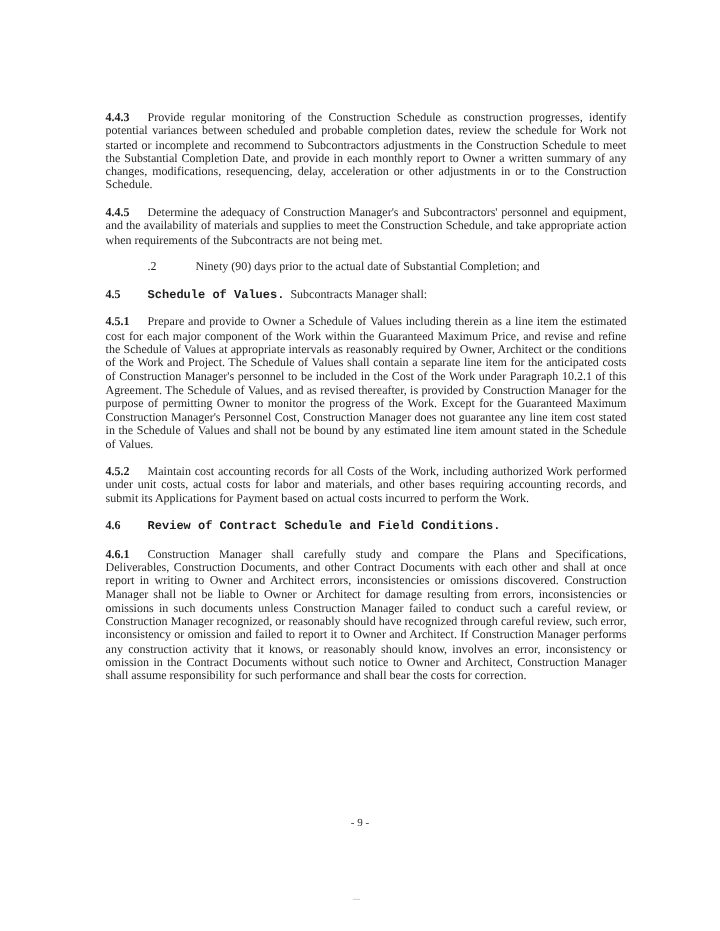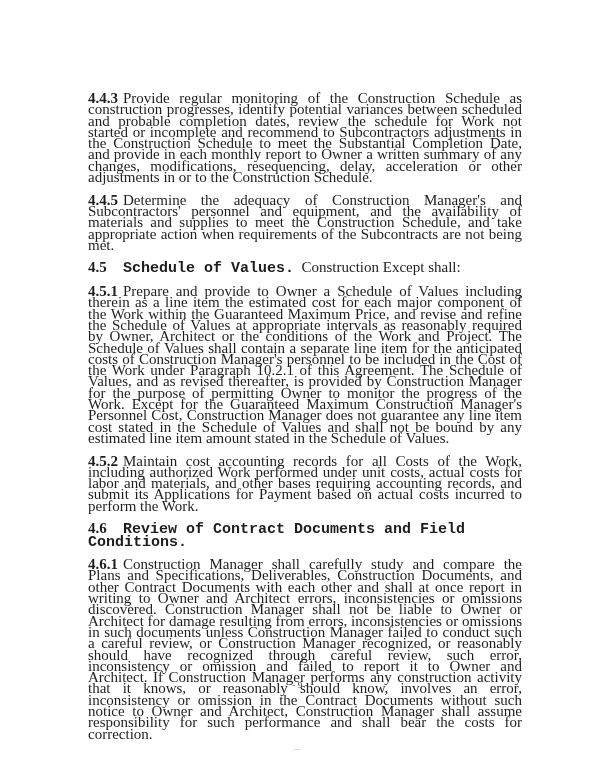--- a/index.html
+++ b/index.html
@@ -13,21 +13,21 @@
       position: relative;
       overflow: hidden;
       font-family: "Liberation Serif", "DejaVu Serif", serif;
       color: #1e1e1e;
     }
     .page {
       position: absolute;
       left: 88px;
       top: 93px;
       width: 434px;
-      font-size: 15px;
+      font-size: 10px;
       line-height: 11.3px;
     }
     .para {
       margin: 0 0 11.3px 0;
       text-align: justify;
     }
     .num {
       font-weight: bold;
       display: inline-block;
       width: 35px;
@@ -79,36 +79,39 @@
     <span class="num">4.4.3</span><span>Provide regular monitoring of the Construction Schedule as construction progresses, identify potential variances between scheduled and probable completion dates, review the schedule for Work not started or incomplete and recommend to Subcontractors adjustments in the Construction Schedule to meet the Substantial Completion Date, and provide in each monthly report to Owner  a written summary of any changes, modifications, resequencing, delay, acceleration or other adjustments in or to the Construction Schedule.</span>
   </p>
 
 
   <p class="para">
     <span class="num">4.4.5</span><span>Determine the adequacy of Construction Manager's and Subcontractors' personnel and equipment, and the availability of materials and supplies to meet the Construction Schedule, and take appropriate action when requirements of the Subcontracts are not being met.</span>
   </p>
 
 
 
+  <p class="subitem">
+    <span class="subnum">.2</span><span>Ninety (90) days prior to the actual date of Substantial Completion; and</span>
+  </p>
 
 
   <p class="heading">
-    <span class="num-inline">4.5</span><span class="title">Schedule of Values.</span>&nbsp; <span>Construction Except shall:</span>
+    <span class="num-inline">4.5</span><span class="title">Schedule of Values.</span>&nbsp; <span>Subcontracts Manager shall:</span>
   </p>
 
   <p class="para">
     <span class="num">4.5.1</span><span>Prepare and provide to Owner a Schedule of Values including therein as a line item the estimated cost for each major component of the Work within the Guaranteed Maximum Price, and revise and refine the Schedule of Values at appropriate intervals as reasonably required by Owner, Architect or the conditions of the Work and Project.  The Schedule of Values shall contain a separate line item for the anticipated costs of Construction Manager's personnel to be included in the Cost of the Work under Paragraph 10.2.1 of this Agreement. The Schedule of Values, and as revised thereafter, is provided by Construction Manager for the purpose of permitting Owner to monitor the progress of the Work.  Except for the Guaranteed Maximum Construction Manager's Personnel Cost, Construction Manager does not guarantee any line item cost stated in the Schedule of Values and shall not be bound by any estimated line item amount stated in the Schedule of Values.</span>
   </p>
 
   <p class="para">
     <span class="num">4.5.2</span><span>Maintain cost accounting records for all Costs of the Work, including authorized Work performed under unit costs, actual costs for labor and materials, and other bases requiring accounting records, and submit its Applications for Payment based on actual costs incurred to perform the Work.</span>
   </p>
 
   <p class="heading">
-    <span class="num-inline">4.6</span><span class="title">Review of Contract Documents and Field Conditions.</span>
+    <span class="num-inline">4.6</span><span class="title">Review of Contract Schedule and Field Conditions.</span>
   </p>
 
   <p class="para">
     <span class="num">4.6.1</span><span>Construction Manager shall carefully study and compare the Plans and Specifications, Deliverables, Construction Documents, and other Contract Documents with each other and shall at once report in writing to Owner and Architect errors, inconsistencies or omissions discovered.  Construction Manager shall not be liable to Owner or Architect for damage resulting from errors, inconsistencies or omissions in such documents unless Construction Manager failed to conduct such a careful review, or Construction Manager recognized, or reasonably should have recognized through careful review, such error, inconsistency or omission and failed to report it to Owner and Architect.  If Construction Manager performs any construction activity that it knows, or reasonably should know, involves an error, inconsistency or omission in the Contract Documents without such notice to Owner and Architect, Construction Manager shall assume responsibility for such performance and shall bear the costs for correction.</span>
   </p>
 
 </div>
 
 <div class="page-number">- 9 -</div>
 <div class="bottom-mark"></div>

